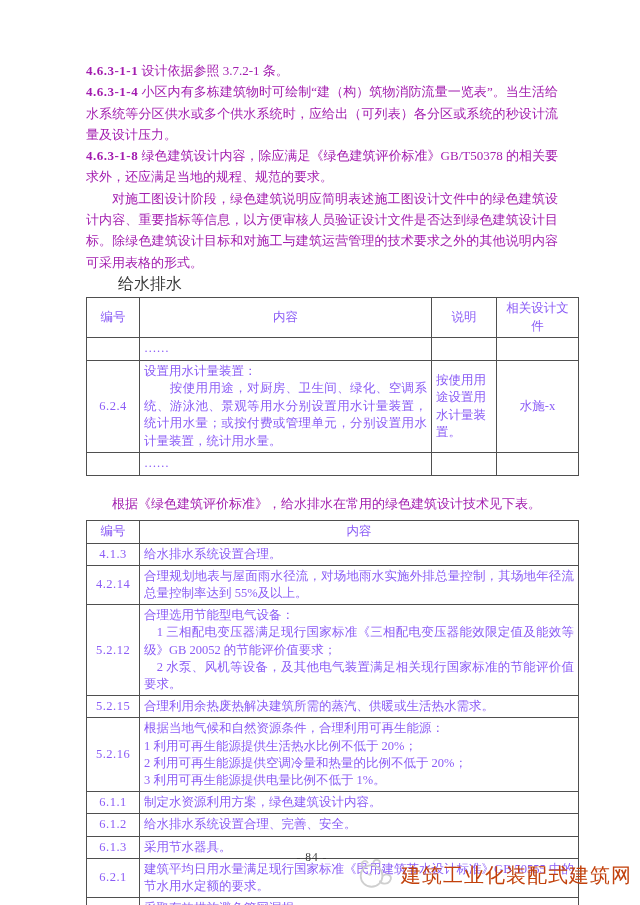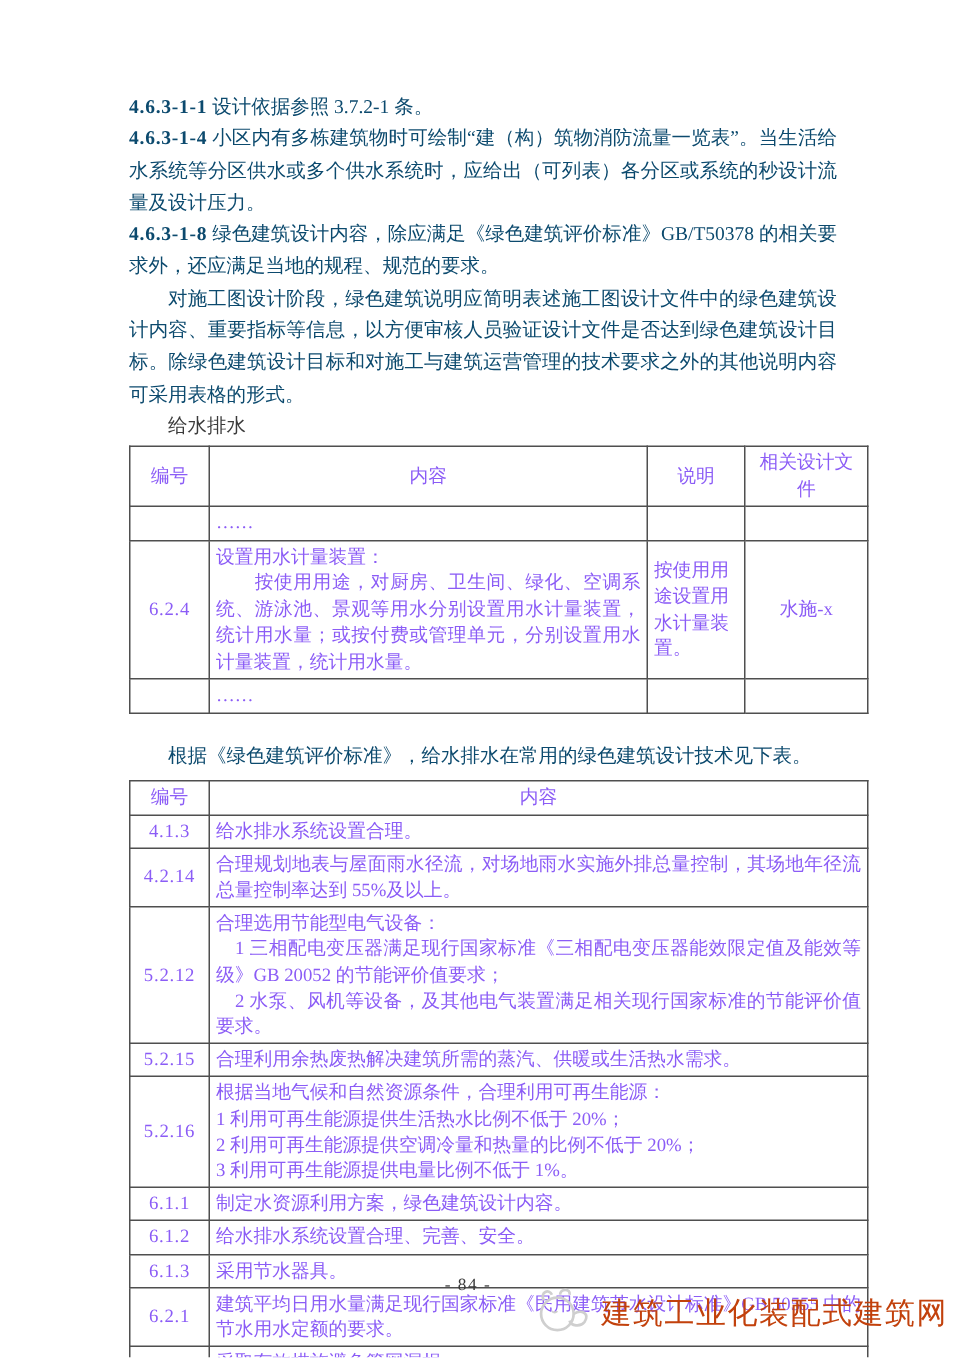--- a/index.html
+++ b/index.html
@@ -12,25 +12,25 @@
     color:#3a3a3a;
     overflow:hidden;
   }
   .content {
     position:absolute; left:86px; top:60px; width:498px;
   }
   .para {
     width:472px;
     font-size:13px; line-height:21.3px;
     text-align:justify;
-    color:#0c4a6e;
+    color:#a21caf;
   }
   .para b { font-weight:bold; letter-spacing:0.5px; }
   .indent { text-indent:2em; }
-  .section-label { font-size:13px; line-height:21.3px; padding-left:2em; }
+  .section-label { font-size:16px; line-height:21.3px; padding-left:2em; }
   table {
     border-collapse:collapse; table-layout:fixed;
     width:492px; margin-top:3px;
     font-size:12.5px; color:#8b5cf6;
   }
   td, th {
     border:1px solid #4f4f4f;
     font-weight:normal;
     padding:2px 4px;
     vertical-align:middle;

